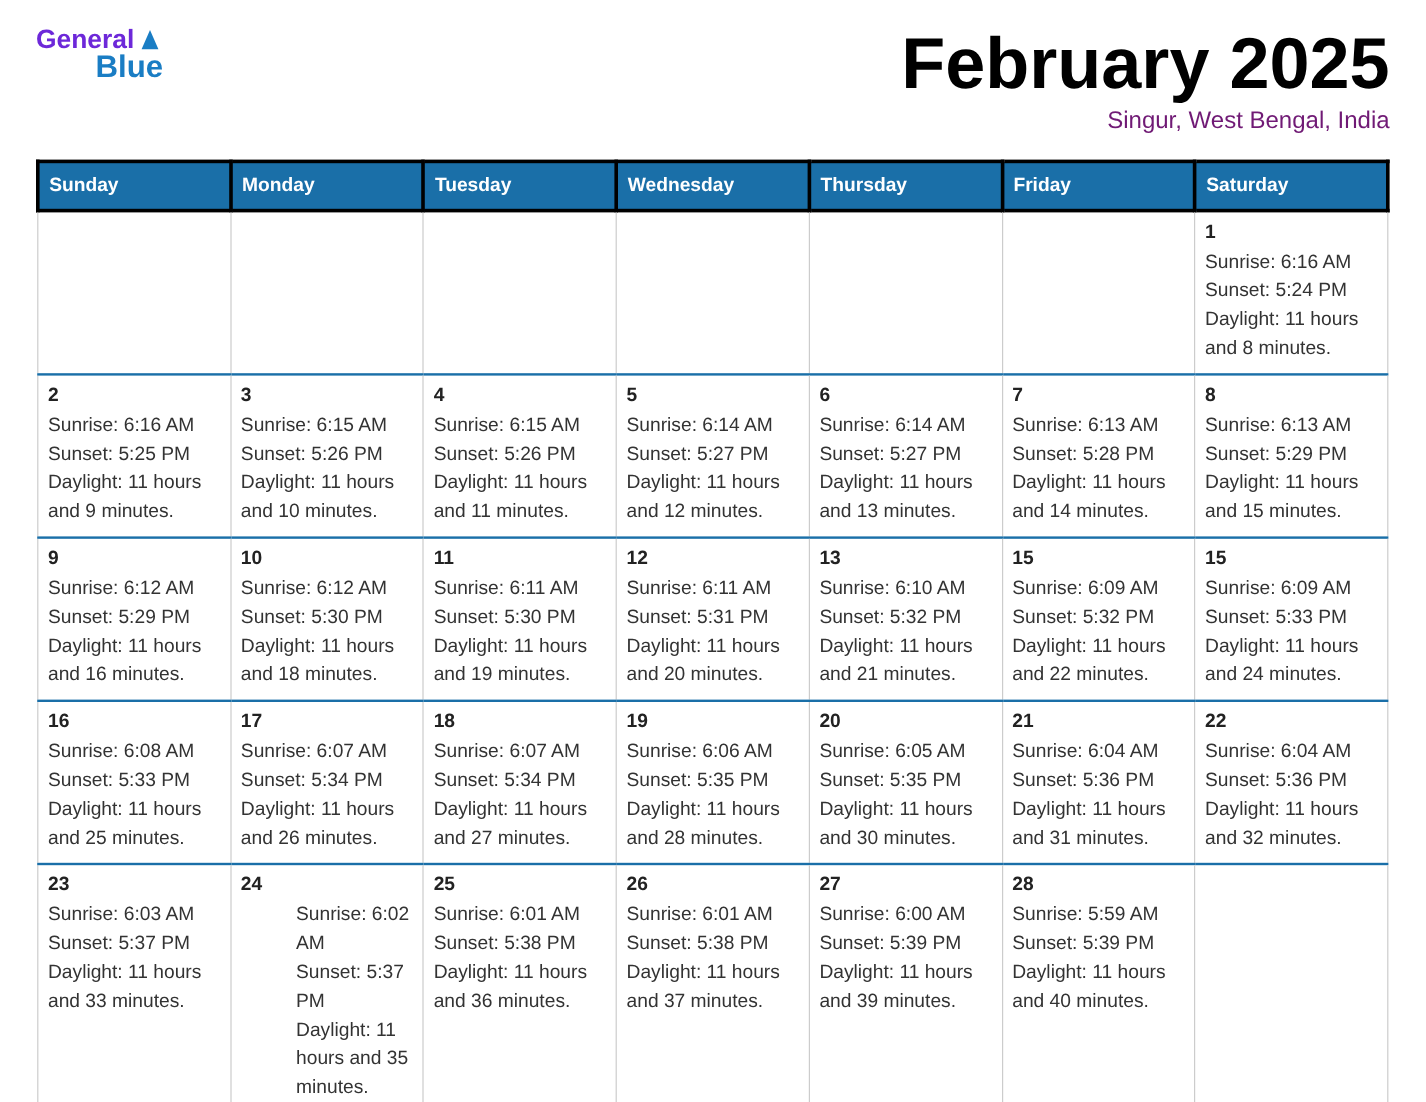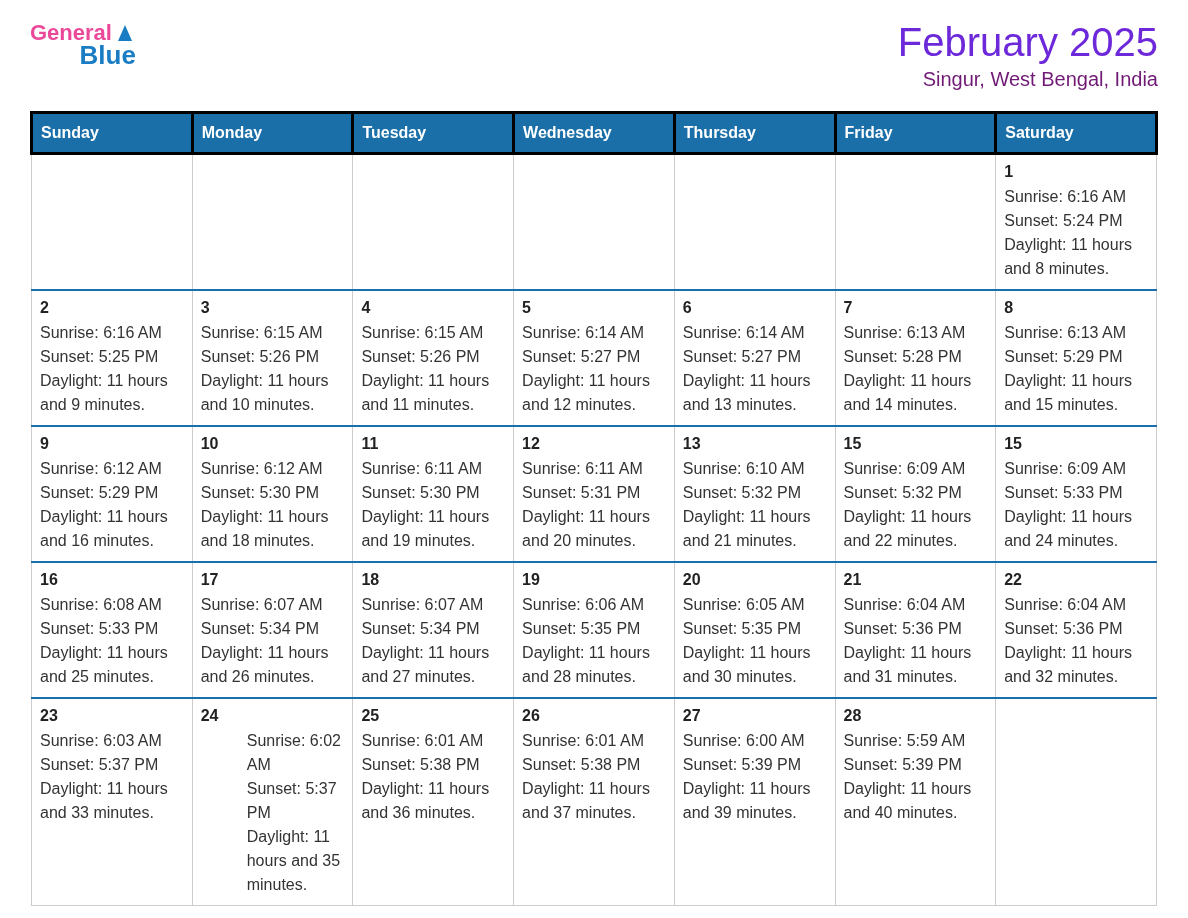--- a/index.html
+++ b/index.html
@@ -17,43 +17,43 @@
       margin-bottom: 20px;
     }
     .logo {
       display: flex;
       align-items: center;
       gap: 4px;
     }
     .logo-text-general {
       font-size: 22px;
       font-weight: bold;
-      color: #ec4899;
+      color: #6d28d9;
     }
     .logo-text-blue {
       font-size: 26px;
       font-weight: bold;
       color: #1a7dc4;
     }
     .logo-icon {
       display: flex;
       flex-direction: column;
       align-items: center;
     }
     .logo-top {
       display: flex;
       align-items: center;
     }
     .title-block {
       text-align: right;
     }
     .calendar-title {
-      font-size: 40px;
-      font-weight: normal;
-      color: #6d28d9;
+      font-size: 60px;
+      font-weight: bold;
+      color: #000000;
       line-height: 1.1;
     }
     .calendar-subtitle {
       font-size: 20px;
       color: #701a75;
       margin-top: 4px;
     }
     table {
       width: 100%;
       border-collapse: collapse;

